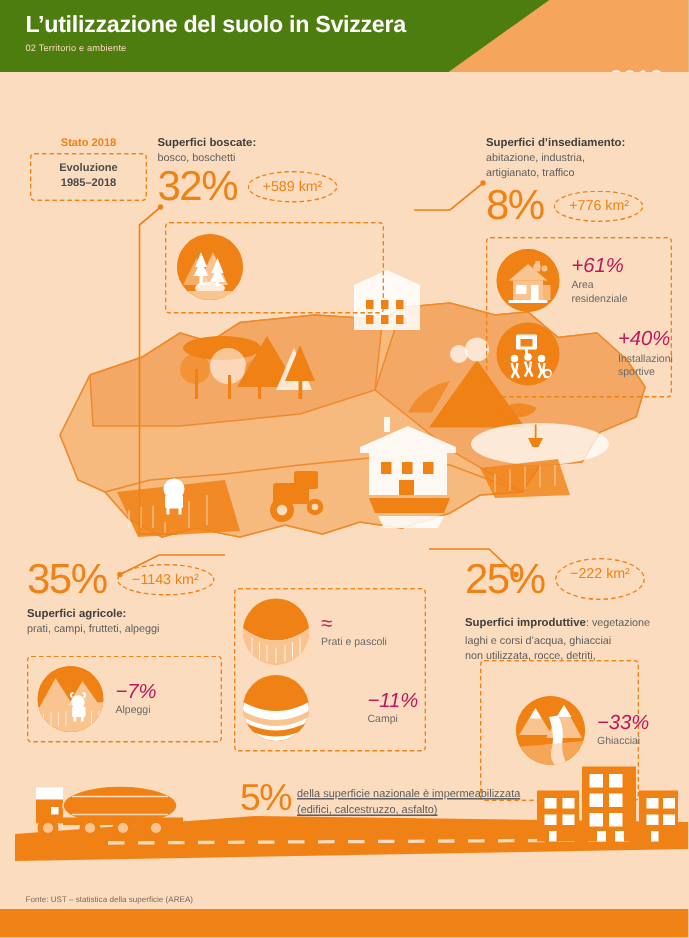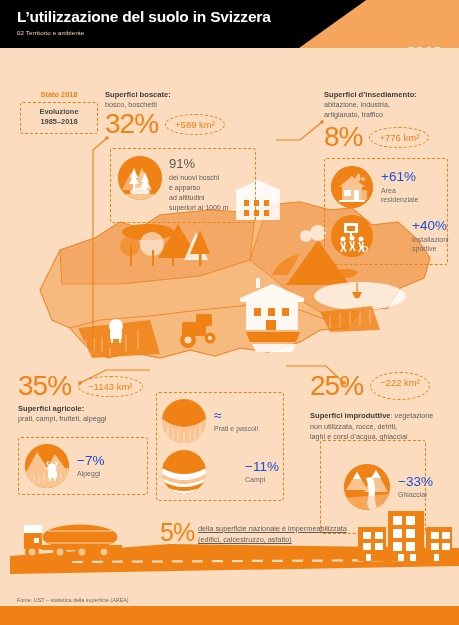--- a/index.html
+++ b/index.html
@@ -7,21 +7,21 @@
   body {
     font-family:"Liberation Sans", sans-serif;
     background:#FBDCBE;
     position:relative;
     overflow:hidden;
     color:#4a4a4a;
   }
   
   #header {
     position:absolute; left:0; top:0; width:459px; height:48px;
-    background:#000000; overflow:hidden;
+    background:#4d7c0f; overflow:hidden;
   }
   #header-shape {
     position:absolute; right:0; top:0; width:160px; height:48px;
     background:#F5A65C;
     clip-path:polygon(42% 0, 100% 0, 100% 100%, 0 100%);
   }
   #header-title {
     position:absolute; left:17px; top:8px;
     font-size:15.5px; font-weight:bold; color:#ffffff; letter-spacing:-0.2px;
     white-space:nowrap;
@@ -40,21 +40,21 @@
   .sec-desc  { font-size:7.2px; color:#5d5d5d; line-height:1.38; }
   .bubble {
     display:inline-block; border:1px dashed #F08114; border-radius:50%;
     color:#F08114; font-size:9.5px; padding:4px 9px; white-space:nowrap;
   }
   .dashbox { border:1px dashed #F08114; border-radius:3px; }
   .icon-circle {
     border-radius:50%; background:#F08114; position:relative; overflow:hidden;
     flex:none;
   }
-  .sub-pct { font-size:13.5px; color:#1d4ed8; line-height:1; }
+  .sub-pct { font-size:13.5px; color:#be185d; line-height:1;font-style:italic; }
   .sub-lbl { font-size:7px; color:#6a6a6a; line-height:1.3; margin-top:2px; }
 
   
   #legend { position:absolute; left:20px; top:90px; width:78px; text-align:center; }
   #legend-state { font-size:7.4px; font-weight:bold; color:#F08114; margin-bottom:3px; }
   #legend-box { padding:4px 2px 5px; font-size:7.4px; font-weight:bold; color:#4a4a4a; line-height:1.4; }
 
   
   #forest { position:absolute; left:105px; top:90px; width:150px; }
   #forest-pct-row { display:flex; align-items:center; gap:7px; margin-top:0; }
@@ -244,27 +244,20 @@
       <circle cx="22" cy="22" r="22" fill="#F08114"></circle>
       <path d="M14,34 L24,12 L34,34 Z" fill="#F9C48F"></path>
       <path d="M4,34 L13,16 L22,34 Z" fill="#FBDCBE" opacity=".5"></path>
       <path d="M16,12 L20,22 L12,22 Z M16,18 L21,28 L11,28 Z" fill="#fff"></path>
       <rect x="15" y="26" width="2" height="8" fill="#fff"></rect>
       <path d="M27,16 L31,26 L23,26 Z M27,22 L32,32 L22,32 Z" fill="#fff"></path>
       <rect x="26" y="30" width="2" height="5" fill="#fff"></rect>
       <ellipse cx="22" cy="36" rx="10" ry="4" fill="#fff" opacity=".85"></ellipse>
       <rect x="0" y="38" width="44" height="6" fill="#F9C48F"></rect>
     </svg>
-  </div>
-  <div class="txt">
-    <div class="n">91%</div>
-    <div class="d">dei nuovi boschi</div>
-    <div class="d">è apparso</div>
-    <div class="d">ad altitudini</div>
-    <div class="d">superiori ai 1000 m</div>
   </div>
 </div>
 
 <div id="settle">
   <div class="sec-title">Superfici d’insediamento:</div>
   <div class="sec-desc">abitazione, industria,</div>
   <div class="sec-desc">artigianato, traffico</div>
   <div id="settle-pct-row">
     <div class="big-pct">8%</div>
     <div class="bubble">+776 km²</div>
@@ -399,22 +392,22 @@
 </div>
 
 <div id="improd">
   <div id="improd-pct-row">
     <div class="big-pct">25%</div>
     <div class="bubble">−222 km²</div>
   </div>
   <div style="margin-top:4px">
     <span class="sec-title">Superfici improduttive</span><span class="sec-desc">: vegetazione</span>
   </div>
+  <div class="sec-desc">laghi e corsi d’acqua, ghiacciai</div>
   <div class="sec-desc">non utilizzata, rocce, detriti,</div>
-  <div class="sec-desc">laghi e corsi d’acqua, ghiacciai</div>
 </div>
 
 <div id="improd-box" class="dashbox">
   <div class="srow">
     <div class="icon-circle" style="width:46px;height:46px;">
       <svg width="46" height="46" viewBox="0 0 46 46">
         <circle cx="23" cy="23" r="23" fill="#F08114"></circle>
         <path d="M2,26 L13,8 L24,26 Z" fill="#F9C48F"></path>
         <path d="M20,28 L32,6 L44,28 Z" fill="#F9C48F"></path>
         <path d="M13,8 L17,15 L9,15 Z" fill="#fff"></path>

